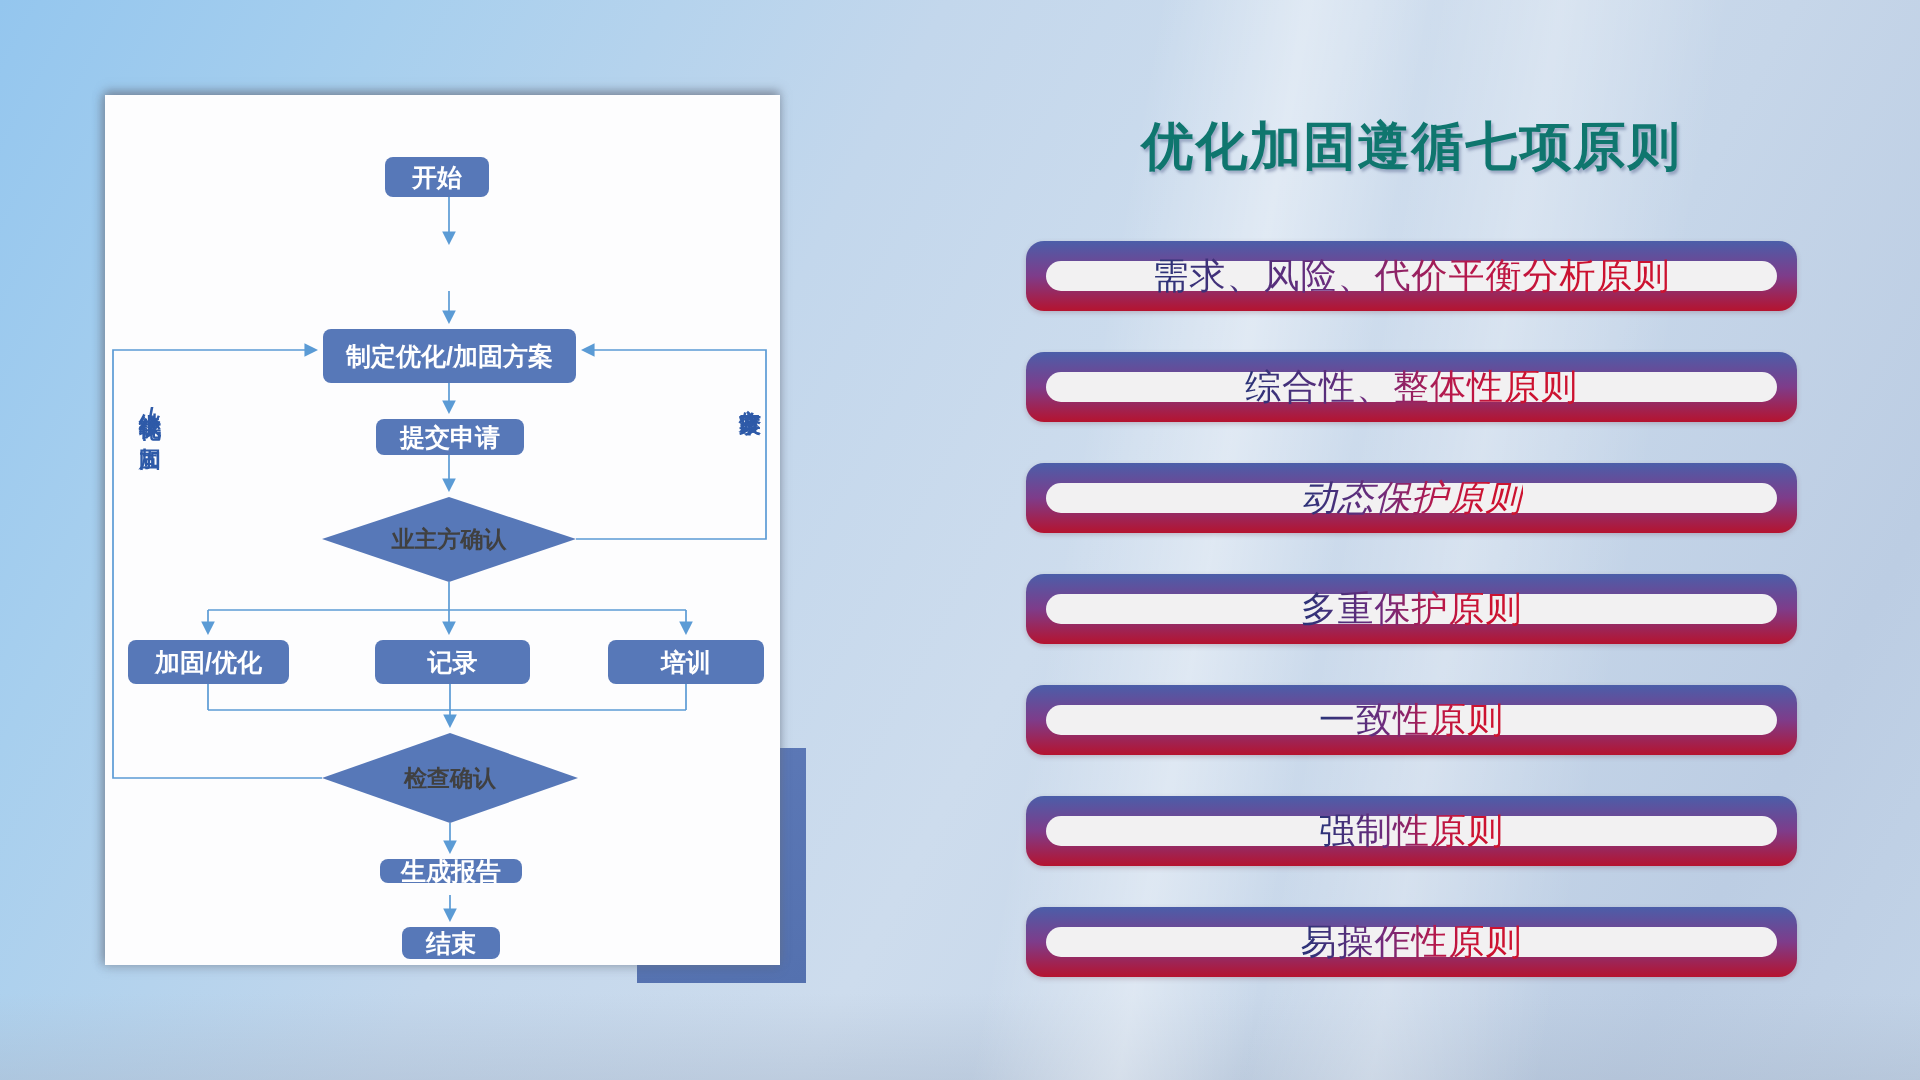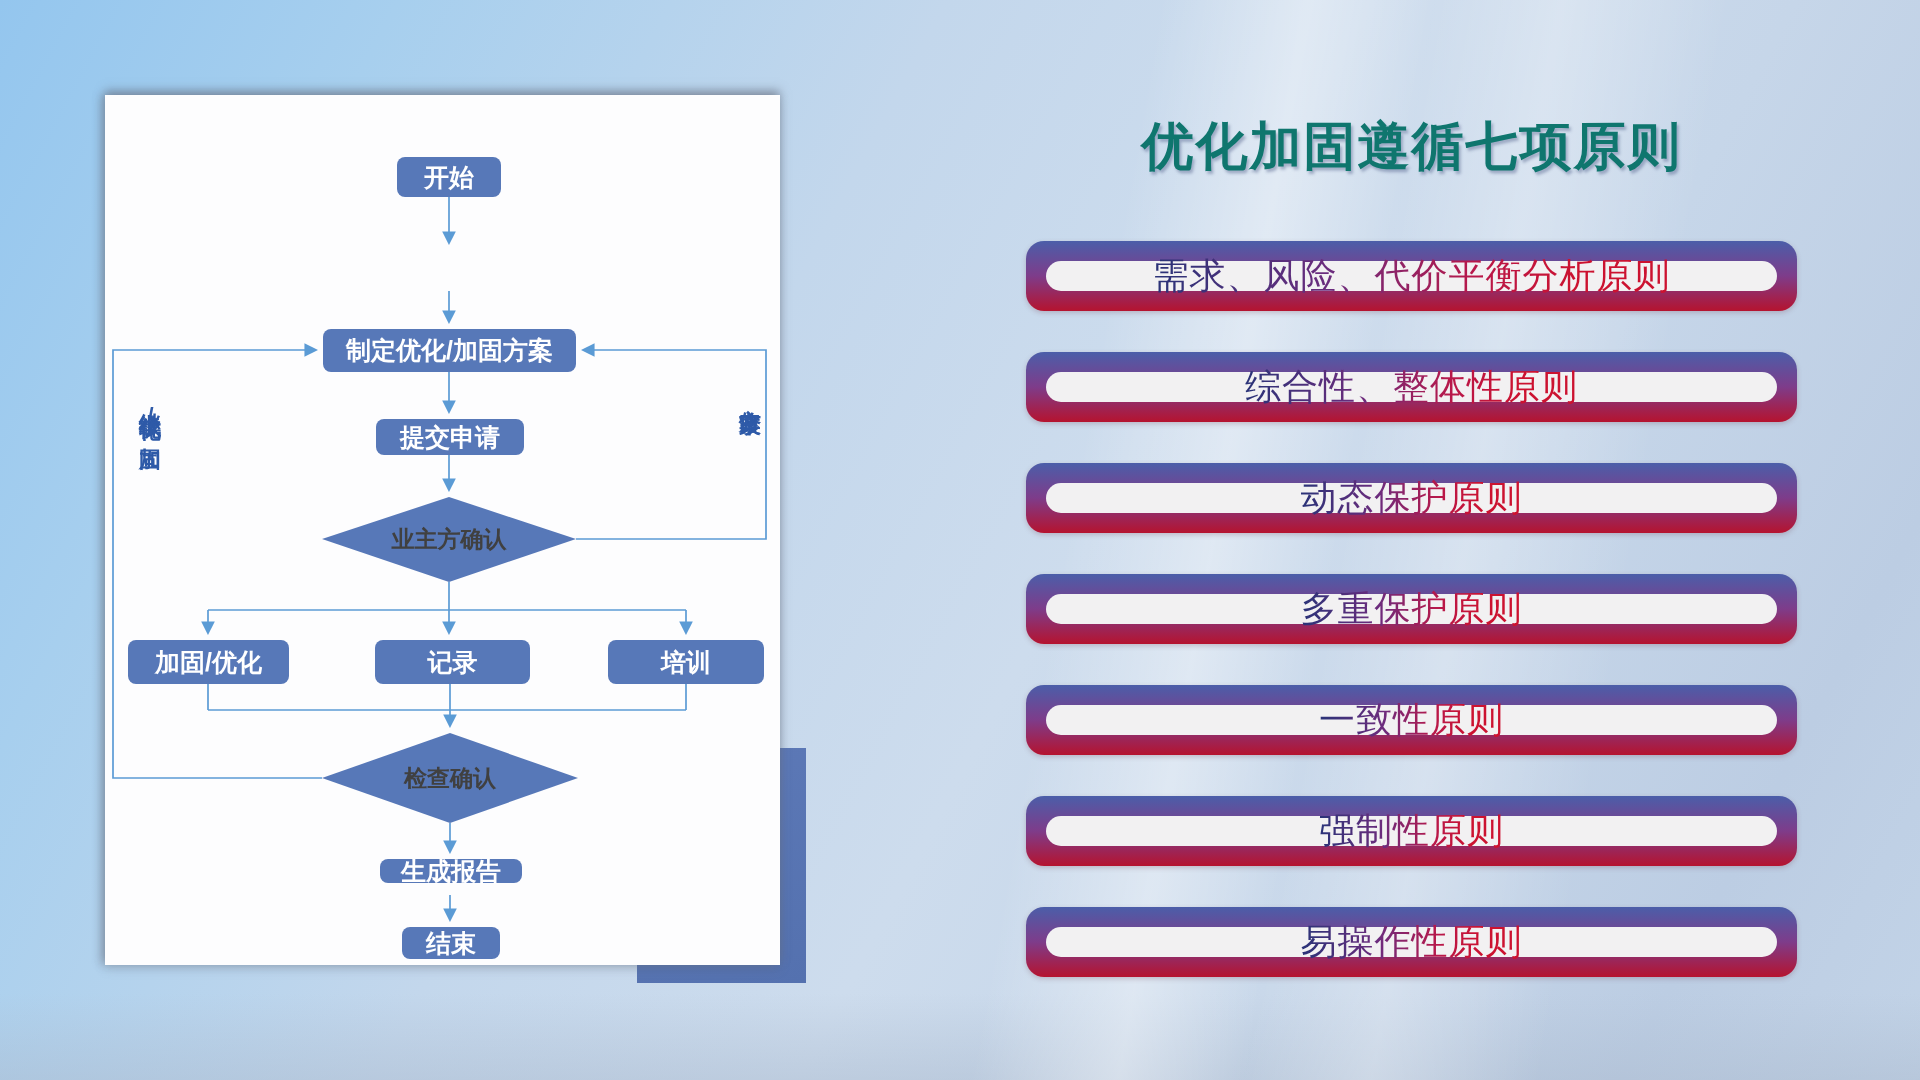--- a/index.html
+++ b/index.html
@@ -46,23 +46,23 @@
     writing-mode: vertical-rl;
     text-orientation: upright;
     font-size: 22px;
     font-weight: bold;
     color: #2e5aa8;
     letter-spacing: 2px;
     white-space: nowrap;
   }
 
   
-  .n-start   { left: 292px; top: 62px;  width: 104px; height: 40px; }
+  .n-start   { left: 280px; top: 62px;  width: 104px; height: 40px; }
   .n-risk    { left: 188px; top: 155px; width: 311px; height: 41px; }
-  .n-plan    { left: 218px; top: 234px; width: 253px; height: 43px; }
+  .n-plan    { left: 218px; top: 234px; width: 253px; height: 54px; }
   .n-submit  { left: 271px; top: 324px; width: 148px; height: 36px; }
   .n-harden  { left: 23px;  top: 545px; width: 161px; height: 44px; }
   .n-record  { left: 270px; top: 545px; width: 155px; height: 44px; }
   .n-train   { left: 503px; top: 545px; width: 156px; height: 44px; }
   .n-report  { left: 275px; top: 764px; width: 142px; height: 24px; }
   .n-end     { left: 297px; top: 832px; width: 98px;  height: 32px; }
   .d-owner   { left: 217px; top: 402px; width: 254px; height: 85px; }
   .d-check   { left: 217px; top: 638px; width: 256px; height: 90px; }
   .l-left    { left: 30px;  top: 300px; height: 250px; }
   .l-right   { left: 630px; top: 296px; height: 190px; }
@@ -93,21 +93,21 @@
   .principle .txt {
     font-size: 36px;
     letter-spacing: 1px;
     white-space: nowrap;
     background: linear-gradient(90deg, #2a3378 0%, #6d2c7d 35%, #b8184a 62%, #cc1230 82%);
     -webkit-background-clip: text;
     background-clip: text;
     color: transparent;
     -webkit-text-fill-color: transparent;
   }
-  .p1 { top: 241px; } .p2 { top: 352px; } .p3 { top: 463px; }
+  .p1 { top: 241px; } .p2 { top: 352px; } .p3 { top: 463px; font-style: italic; }
   .p4 { top: 574px; } .p5 { top: 685px; } .p6 { top: 796px; }
   .p7 { top: 907px; }
 </style>
 </head>
 <body>
 
 <div class="shadow-block"></div>
 
 <div class="card">
   <svg viewBox="0 0 675 870">

